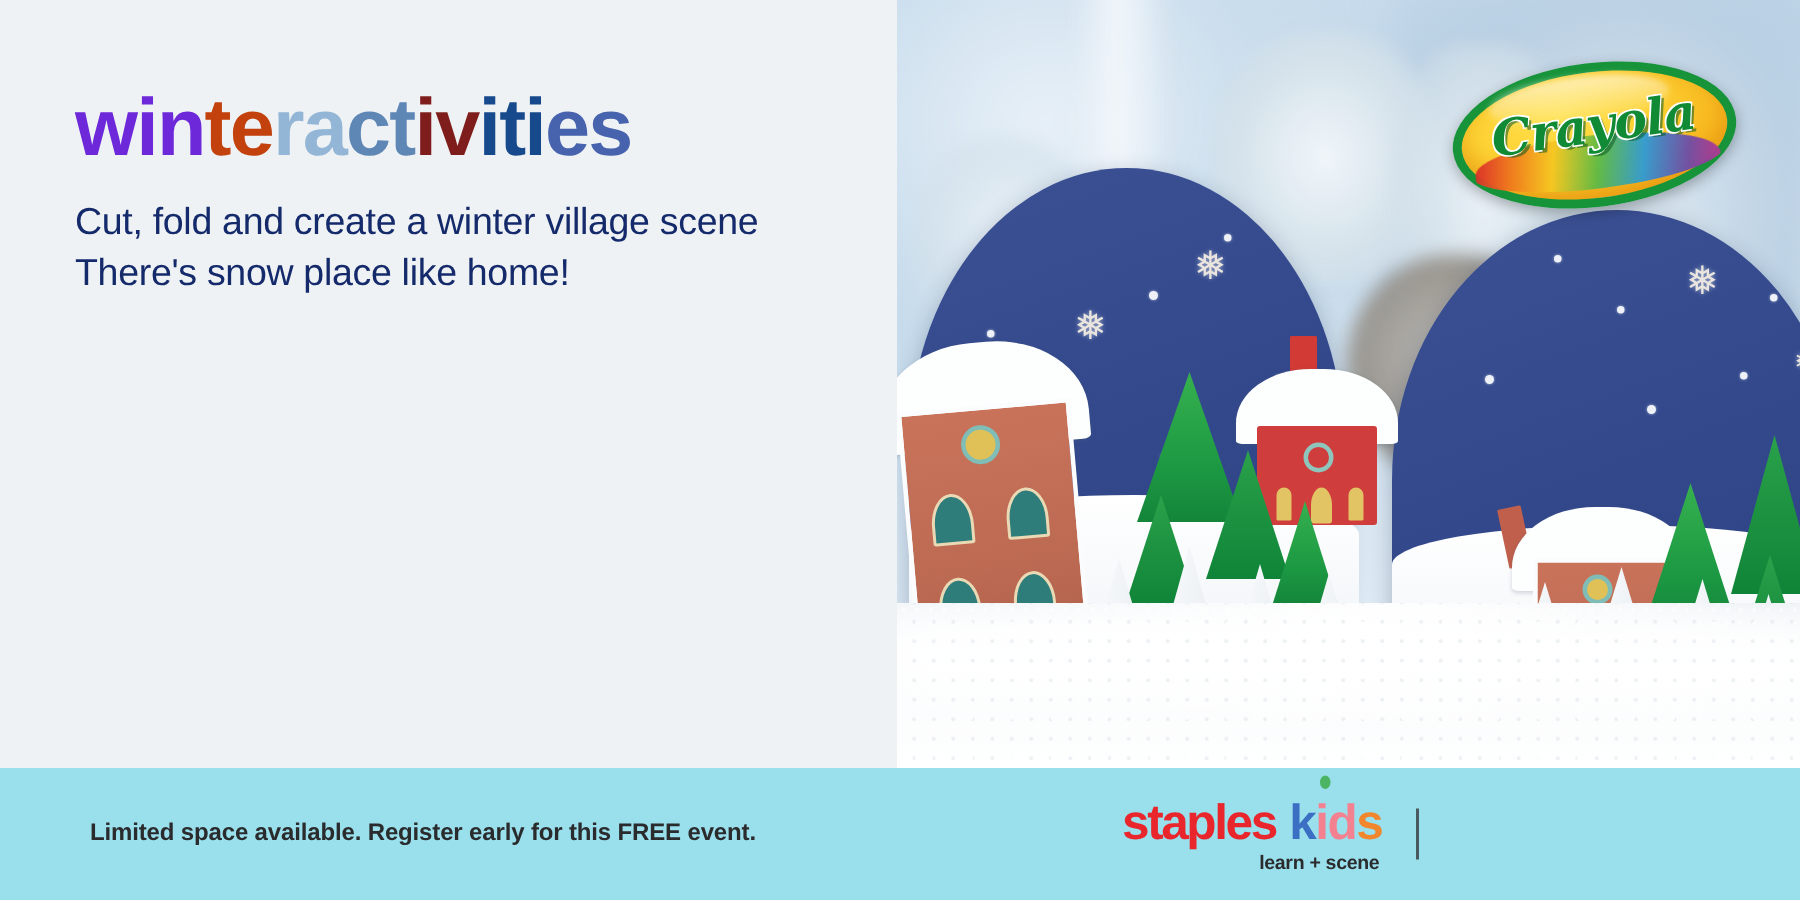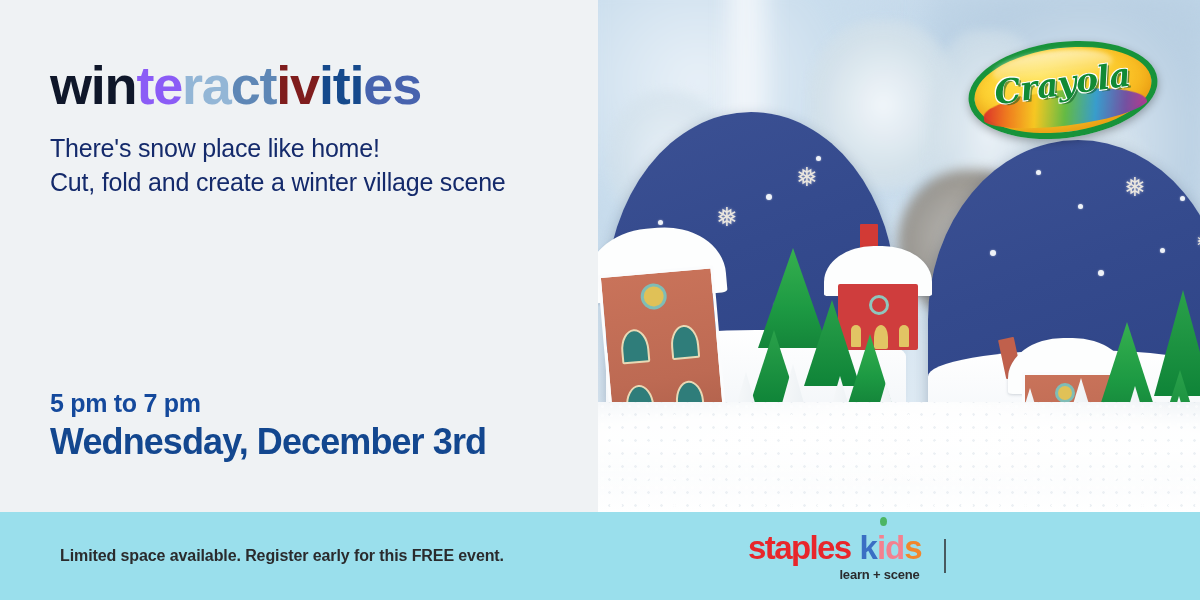--- a/index.html
+++ b/index.html
@@ -353,32 +353,28 @@
   .spotlight .light { font-weight: 400; }
 </style>
 </head>
 <body>
 
 <div id="poster">
 
   <div class="left-panel">
 
     <div class="headline">
-      <span style="color:#0f172a">win</span><span style="color:#8b5cf6">te</span><span style="color:#93b6d6">ra</span><span style="color:#5e87b6">ct</span><span style="color:#7f1d1d">iv</span><span style="color:#164a8c">iti</span><span style="color:#4763ae">es</span>
+      <span style="color:#6d28d9">win</span><span style="color:#c2410c">te</span><span style="color:#93b6d6">ra</span><span style="color:#5e87b6">ct</span><span style="color:#7f1d1d">iv</span><span style="color:#164a8c">iti</span><span style="color:#4763ae">es</span>
     </div>
 
     <div class="subtitle">
+      <div>Cut, fold and create a winter village scene</div>
       <div>There's snow place like home!</div>
-      <div>Cut, fold and create a winter village scene</div>
-    </div>
-
-    <div class="timeline-block">
-      <div class="event-time">5 pm to 7 pm</div>
-      <div class="event-date">Wednesday, December 3rd</div>
-    </div>
+    </div>
+
   </div>
 
   <div class="photo">
     <div class="bg-blur-1"></div>
     <div class="bg-blur-2"></div>
     <div class="bg-blur-3"></div>
     <div class="frosted-branch fb3"></div>
     <div class="frosted-branch fb1"></div>
     <div class="frosted-branch fb2"></div>
     <div class="pinecone"></div>

